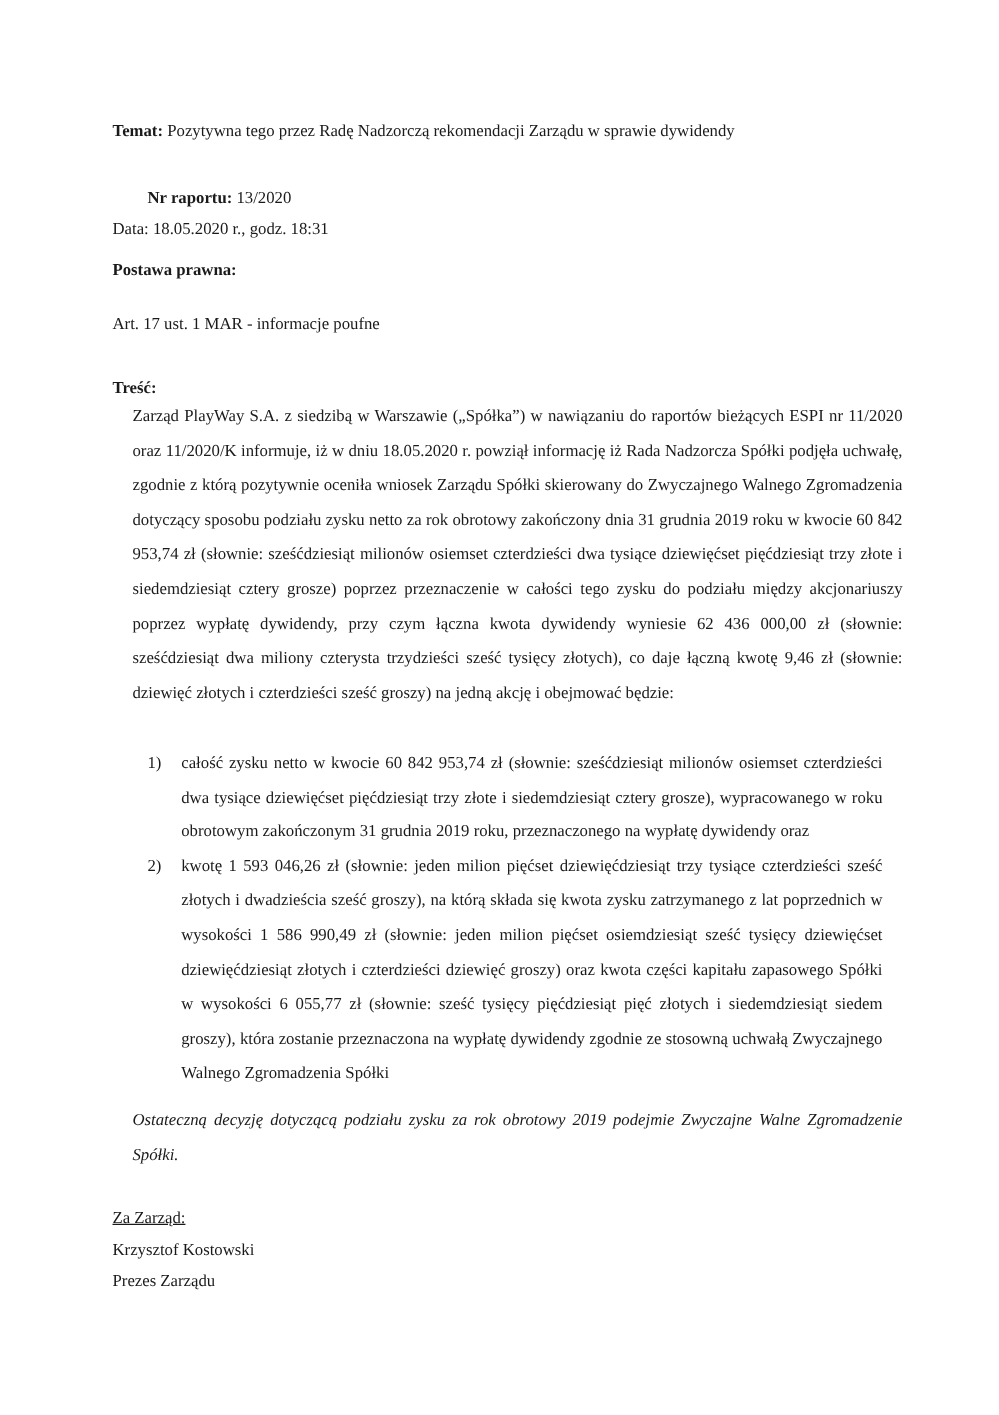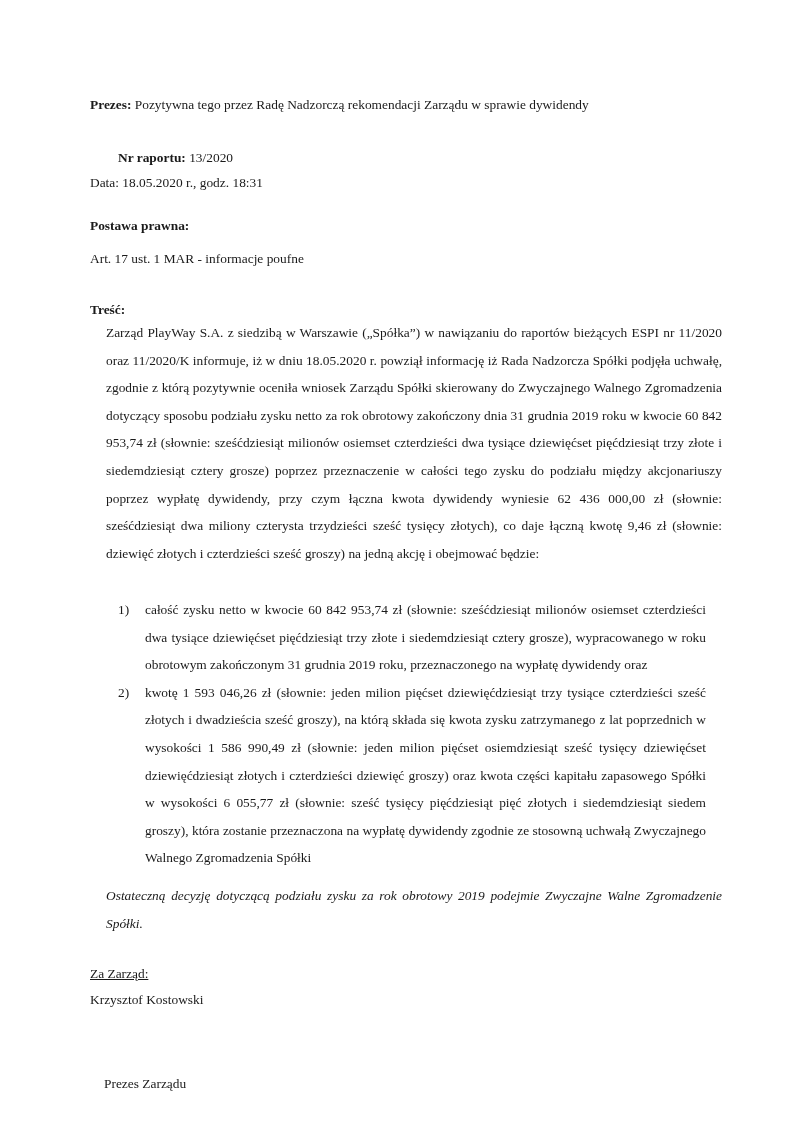--- a/index.html
+++ b/index.html
@@ -56,32 +56,32 @@
       left: 28px;
       top: 0;
     }
   </style>
 </head>
 <body>
 
 <div class="page">
 
   <div class="line" style="top:97px;">
-    <span class="b">Prezes:</span>
+    <span class="b">Temat:</span>
     <span>Pozytywna tego przez Radę Nadzorczą rekomendacji Zarządu w sprawie dywidendy</span>
   </div>
 
   <div class="line" style="top:150px;margin-left:28px;">
     <span class="b">Nr raportu:</span>
     <span>13/2020</span>
   </div>
 
   <div class="line" style="top:175px;">Data: 18.05.2020 r., godz. 18:31</div>
 
-  <div class="line b" style="top:218px;text-align:right;">Postawa prawna:</div>
+  <div class="line b" style="top:208px;text-align:right;">Postawa prawna:</div>
   <div class="line" style="top:251px;">Art. 17 ust. 1 MAR - informacje poufne</div>
 
   <div class="line b" style="top:302px;">Treść:</div>
 
   <div class="body-text" style="top:319px;">Zarząd PlayWay S.A. z siedzibą w Warszawie („Spółka”) w nawiązaniu do raportów bieżących ESPI nr 11/2020 oraz 11/2020/K informuje, iż w dniu 18.05.2020 r. powziął informację iż Rada Nadzorcza Spółki podjęła uchwałę, zgodnie z którą pozytywnie oceniła wniosek Zarządu Spółki skierowany do Zwyczajnego Walnego Zgromadzenia dotyczący sposobu podziału zysku netto za rok obrotowy zakończony dnia 31 grudnia 2019 roku w kwocie 60 842 953,74 zł (słownie: sześćdziesiąt milionów osiemset czterdzieści dwa tysiące dziewięćset pięćdziesiąt trzy złote i siedemdziesiąt cztery grosze) poprzez przeznaczenie w całości tego zysku do podziału między akcjonariuszy poprzez wypłatę dywidendy, przy czym łączna kwota dywidendy wyniesie 62 436 000,00 zł (słownie: sześćdziesiąt dwa miliony czterysta trzydzieści sześć tysięcy złotych), co daje łączną kwotę 9,46 zł (słownie: dziewięć złotych i czterdzieści sześć groszy) na jedną akcję i obejmować będzie:</div>
 
   <ul class="list" style="top:596px;">
     <li class="list-item">
       <span class="list-num">1)</span>
       <span>całość zysku netto w kwocie 60 842 953,74 zł (słownie: sześćdziesiąt milionów osiemset czterdzieści dwa tysiące dziewięćset pięćdziesiąt trzy złote i siedemdziesiąt cztery grosze), wypracowanego w roku obrotowym zakończonym 31 grudnia 2019 roku, przeznaczonego na wypłatę dywidendy oraz</span>
@@ -89,15 +89,15 @@
     <li class="list-item">
       <span class="list-num">2)</span>
       <span>kwotę 1 593 046,26 zł (słownie: jeden milion pięćset dziewięćdziesiąt trzy tysiące czterdzieści sześć złotych i dwadzieścia sześć groszy), na którą składa się kwota zysku zatrzymanego z lat poprzednich w wysokości 1 586 990,49 zł (słownie: jeden milion pięćset osiemdziesiąt sześć tysięcy dziewięćset dziewięćdziesiąt złotych i czterdzieści dziewięć groszy) oraz kwota części kapitału zapasowego Spółki w wysokości 6 055,77 zł (słownie: sześć tysięcy pięćdziesiąt pięć złotych i siedemdziesiąt siedem groszy), która zostanie przeznaczona na wypłatę dywidendy zgodnie ze stosowną uchwałą Zwyczajnego Walnego Zgromadzenia Spółki</span>
     </li>
   </ul>
 
   <div class="body-text" style="top:882px;font-style:italic;">Ostateczną decyzję dotyczącą podziału zysku za rok obrotowy 2019 podejmie Zwyczajne Walne Zgromadzenie Spółki.</div>
 
   <div class="line u" style="top:966px;">Za Zarząd:</div>
   <div class="line" style="top:992px;">Krzysztof Kostowski</div>
-  <div class="line" style="top:1076px;margin-left:14px;">Prezes Zarządu</div>
+  <div class="line" style="top:1017px;">Prezes Zarządu</div>
 
 </div>
 
 </body></html>

